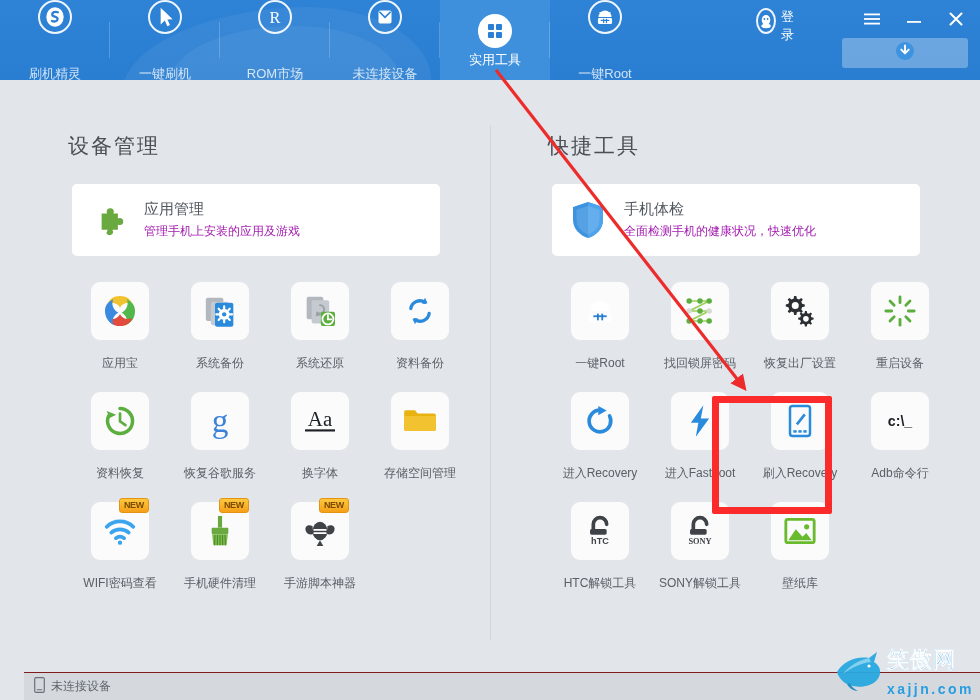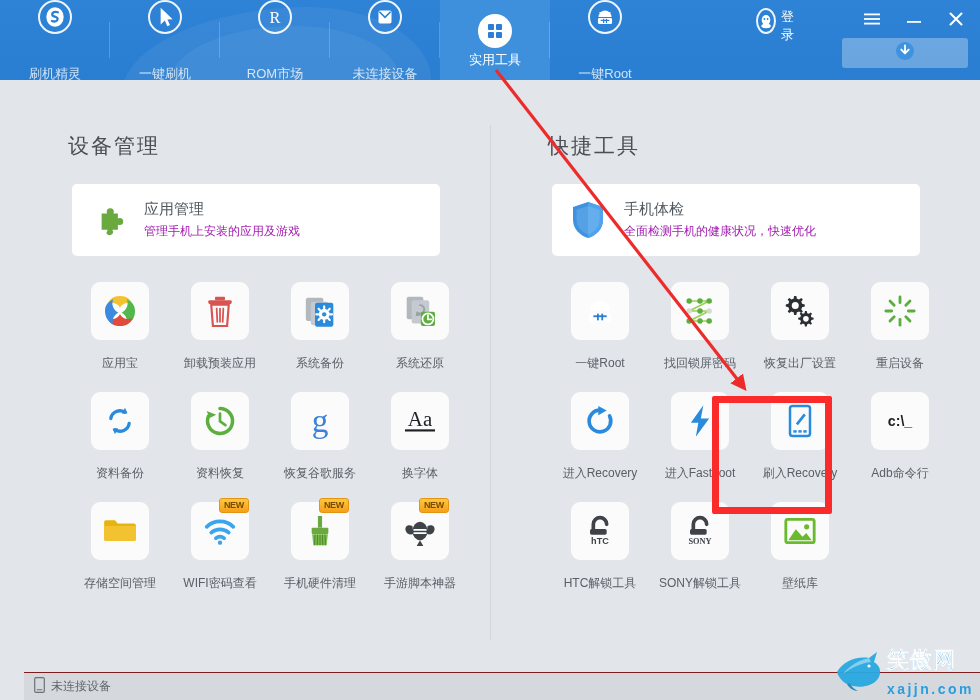--- a/index.html
+++ b/index.html
@@ -318,31 +318,20 @@
           <div class="tile">
             <span class="tile-ico">
               <svg width="40" height="40" viewBox="0 0 48 48">
                 <path d="M24 6 C32 6 37 10 39 16 C34 13 27 14 24 20 C21 14 14 13 9 16 C11 10 16 6 24 6 Z" fill="#f2c230"></path>
                 <path d="M42 24 C42 32 38 38 31 41 C34 36 32 29 26 26 C32 23 35 16 32 10 C38 13 42 17 42 24 Z" fill="#52b84b"></path>
                 <path d="M24 42 C16 42 11 38 9 32 C14 35 21 34 24 28 C27 34 34 35 39 32 C37 38 32 42 24 42 Z" fill="#e24b3c"></path>
                 <path d="M6 24 C6 17 10 13 16 10 C13 16 16 23 22 26 C16 29 13 36 17 41 C10 38 6 31 6 24 Z" fill="#3b8ae0"></path>
               </svg>
             </span>
             <span class="tile-label">应用宝</span>
-          </div>
-          <div class="tile">
-            <span class="tile-ico">
-              <svg width="40" height="40" viewBox="0 0 48 48">
-                <rect x="18" y="7" width="12" height="4" rx="1" fill="#d9534f"></rect>
-                <rect x="10" y="11" width="28" height="4.5" rx="1.4" fill="#d9534f"></rect>
-                <path d="M13.5 16.5 L34.5 16.5 L32.5 42 L15.5 42 Z" fill="none" stroke="#d9534f" stroke-width="2.6"></path>
-                <path d="M20 21 L20.8 37 M24 21 L24 37 M28 21 L27.2 37" stroke="#d9534f" stroke-width="2.1" stroke-linecap="round"></path>
-              </svg>
-            </span>
-            <span class="tile-label">卸载预装应用</span>
           </div>
           <div class="tile">
             <span class="tile-ico">
               <svg width="40" height="40" viewBox="0 0 48 48">
                 <rect x="7" y="8" width="21" height="28" rx="2.5" fill="#b2b8be"></rect>
                 <rect x="13" y="13" width="21" height="28" rx="2.5" fill="#c5cad0"></rect>
                 <rect x="18" y="14" width="22" height="29" rx="2.5" fill="#2a8bdd"></rect>
                 <circle cx="29" cy="28" r="6.6" fill="#fff"></circle>
                 <circle cx="29" cy="28" r="2.6" fill="#2a8bdd"></circle>
                 <path d="M29 18.5 L29 21 M29 35 L29 37.5 M19.5 28 L22 28 M36 28 L38.5 28 M22.3 21.3 L24 23 M34 33 L35.7 34.7 M35.7 21.3 L34 23 M24 33 L22.3 34.7" stroke="#fff" stroke-width="2.6" stroke-linecap="round"></path>

